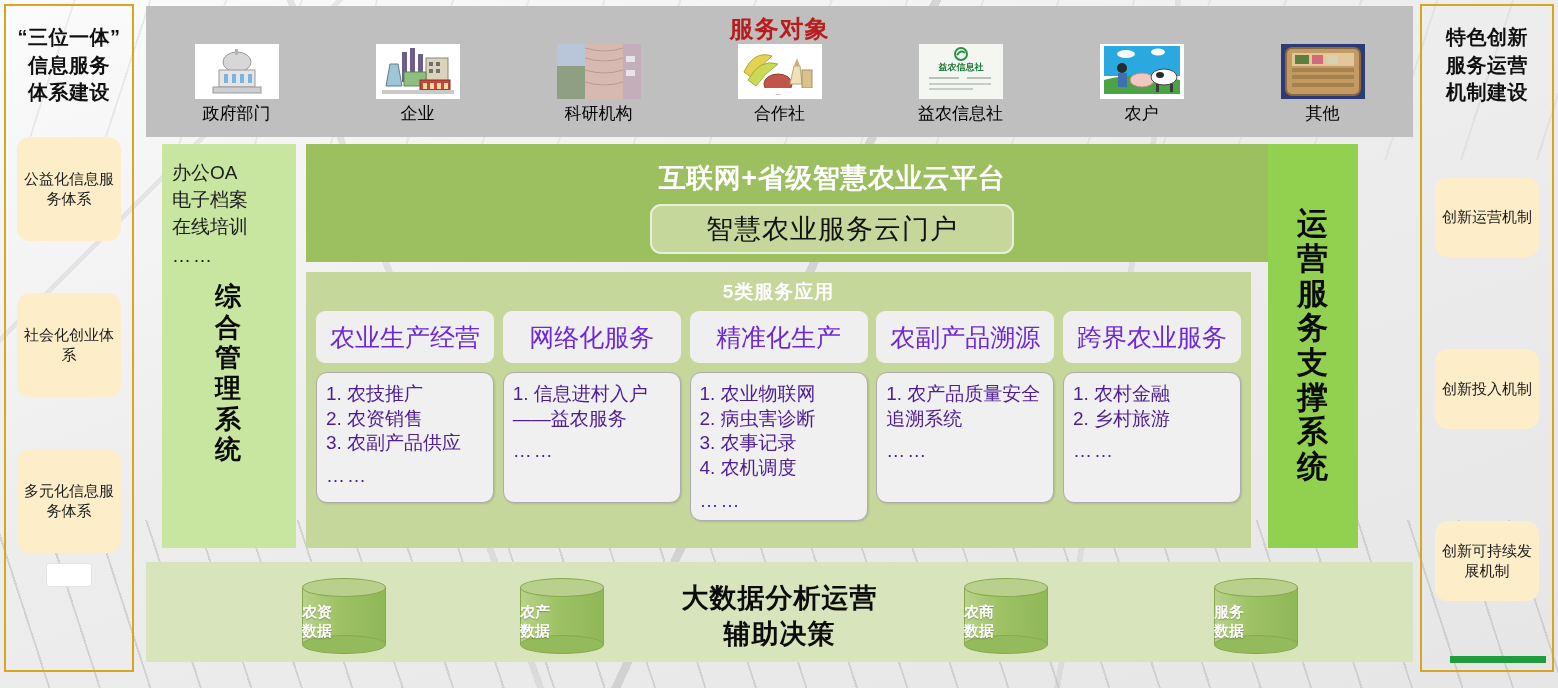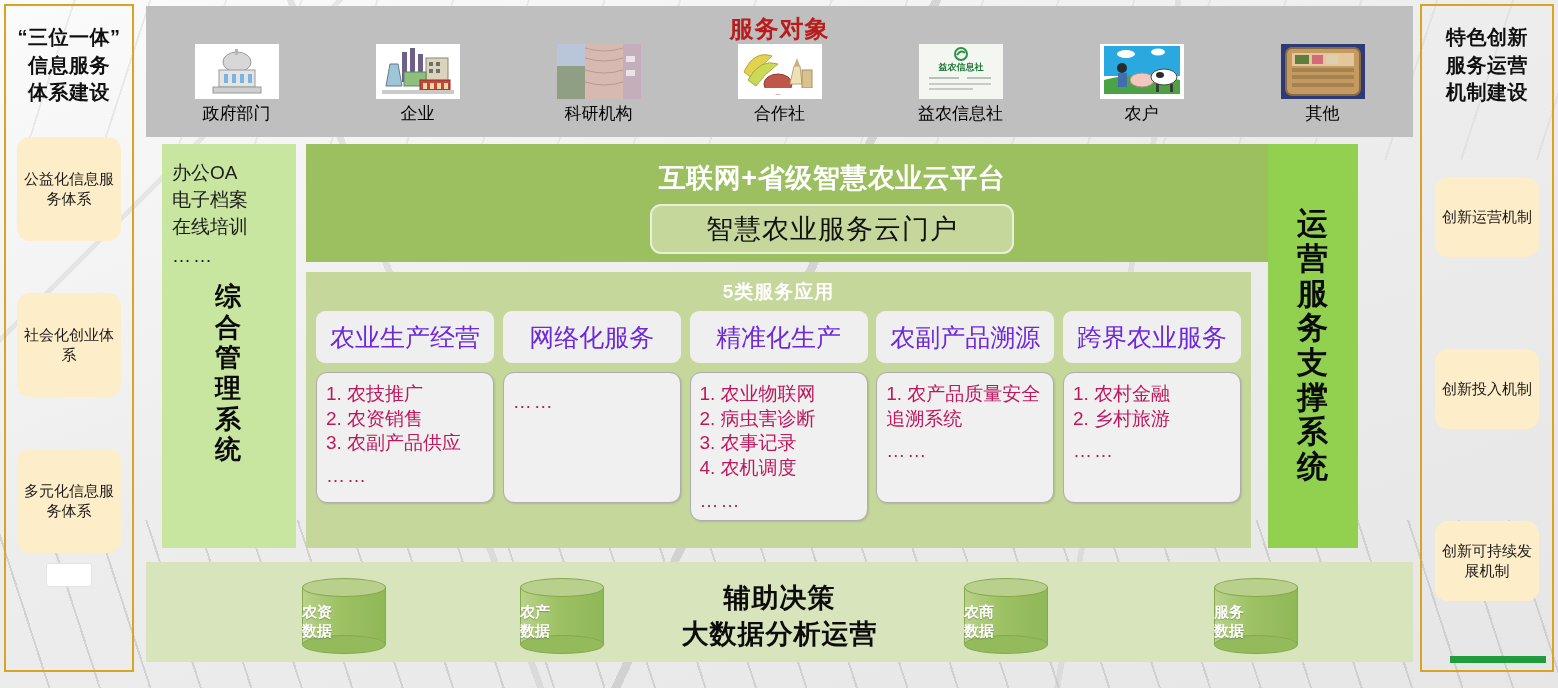--- a/index.html
+++ b/index.html
@@ -129,21 +129,21 @@
   .app-col{width:178px;display:flex;flex-direction:column;align-items:stretch;}
   .app-head{
     height:52px;background:#efefef;border-radius:9px;
     display:flex;align-items:center;justify-content:center;
     font-size:25px;color:#6d28d9;white-space:nowrap;
   }
   .app-body{
     margin-top:9px;min-height:131px;background:#f0f0f0;
     border:1px solid #adadad;border-radius:11px;
     box-sizing:border-box;padding:9px 7px 7px 9px;
-    font-size:19px;color:#be185d;line-height:1.30;
+    font-size:19px;color:#4c1d95;line-height:1.30;
     box-shadow:1px 1px 2px rgba(0,0,0,.12);
   }
   .app-body .ln{white-space:normal;}
   .app-body .dots{letter-spacing:2px;margin-top:8px;}
 
   .ops-col{
     position:absolute;left:1122px;top:3px;width:90px;height:404px;
     background:#92d050;
     display:flex;align-items:center;justify-content:center;
   }
@@ -393,20 +393,21 @@
           <div class="ln">1. 农技推广</div>
           <div class="ln">2. 农资销售</div>
           <div class="ln">3. 农副产品供应</div>
           <div class="dots">……</div>
         </div>
       </div>
 
       <div class="app-col">
         <div class="app-head">网络化服务</div>
         <div class="app-body">
+          <div class="ln">1. 信息进村入户——益农服务</div>
           <div class="dots">……</div>
         </div>
       </div>
 
       <div class="app-col">
         <div class="app-head">精准化生产</div>
         <div class="app-body">
           <div class="ln">1. 农业物联网</div>
           <div class="ln">2. 病虫害诊断</div>
           <div class="ln">3. 农事记录</div>
@@ -445,22 +446,22 @@
       <span>撑</span>
       <span>系</span>
       <span>统</span>
     </div>
   </div>
 
 </div>
 
 <div class="bigdata">
   <div class="bigdata-title">
+    <div>大数据分析运营</div>
     <div>辅助决策</div>
-    <div>大数据分析运营</div>
   </div>
 
   <div class="cyl" style="left:156px">
     <div class="body"></div>
       <div class="top"></div>
       <div class="bottom"></div>
     <div class="cap">
       <div>农资</div>
       <div>数据</div>
     </div>

